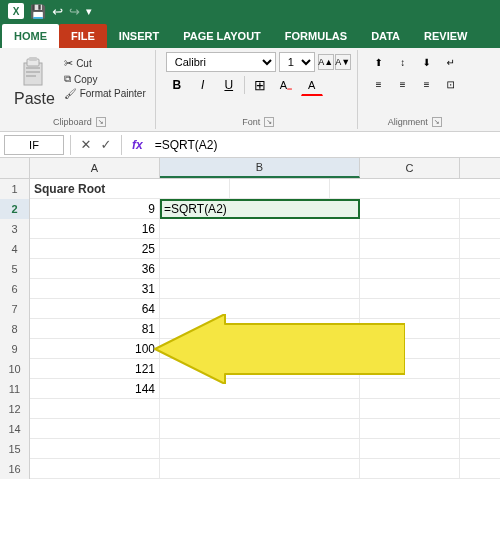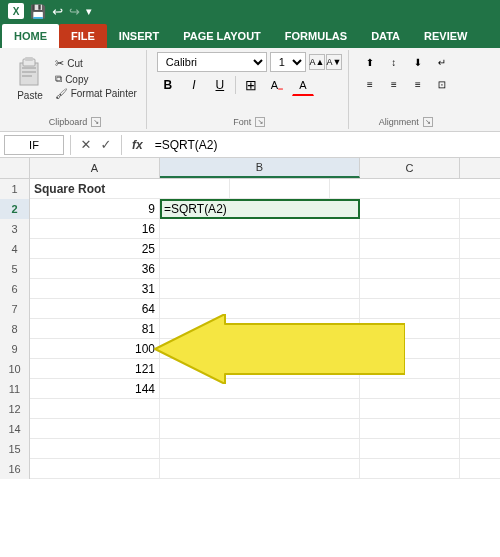--- a/index.html
+++ b/index.html
@@ -101,21 +101,21 @@
       padding: 2px 4px;
       min-width: 36px;
     }
     .paste-icon {
       width: 32px;
       height: 36px;
       display: flex;
       align-items: center;
       justify-content: center;
     }
-    .paste-label { font-size: 10px; color: #333; }
+    .paste-label { font-size: 16px; color: #333; }
 
     .small-btns {
       display: flex;
       flex-direction: column;
       gap: 1px;
       padding-top: 4px;
     }
     .small-btn {
       font-size: 10px;
       color: #333;
@@ -223,21 +223,21 @@
       cursor: pointer;
       display: flex;
       align-items: center;
       justify-content: center;
       font-size: 13px;
       color: #555;
     }
     .fx-btn {
       font-style: italic;
       font-weight: bold;
-      color: #404040;
+      color: #6d28d9;
       font-size: 12px;
       padding: 0 4px;
     }
     .formula-input {
       flex: 1;
       border: none;
       outline: none;
       font-size: 12px;
       height: 20px;
       padding: 0 4px;

